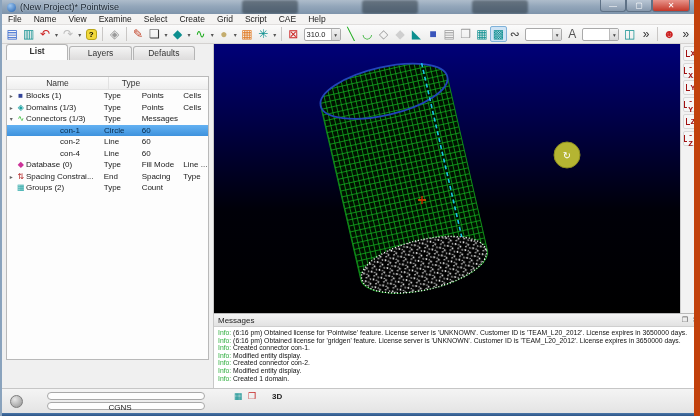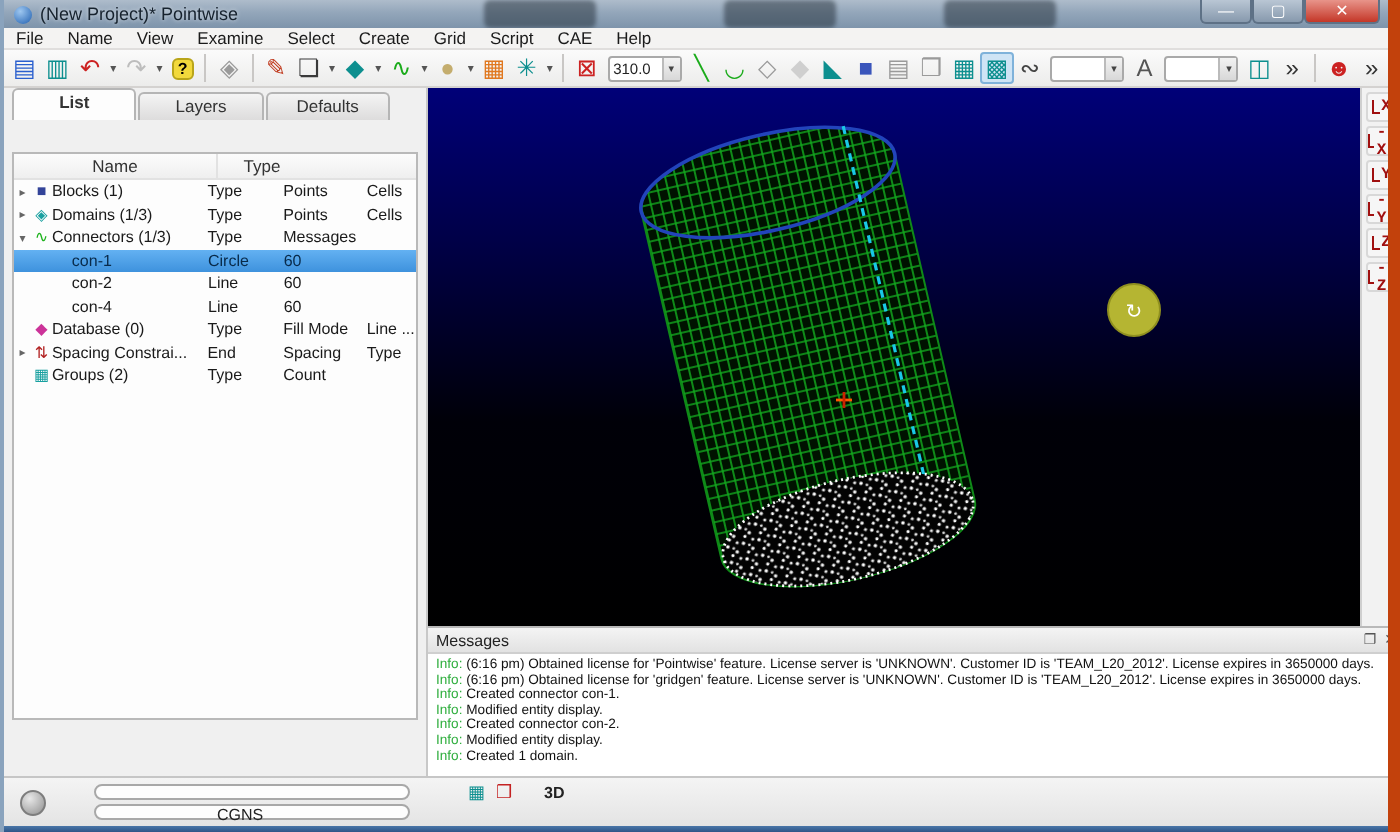--- a/index.html
+++ b/index.html
@@ -43,21 +43,21 @@
   .tab.active { background:#fdfdfd; height:16px; font-weight:bold; z-index:2; }
   .tree { position:absolute; left:4px; right:4px; top:32px; bottom:28px; background:#fdfdfd; border:1px solid #b9b9b9; overflow:hidden; }
   .tree-head { display:flex; height:13px; border-bottom:1px solid #e2e2e2; background:linear-gradient(180deg,#fcfcfc,#efefef); font-size:8.5px; color:#333; }
   .th-name { width:102px; text-align:center; line-height:13px; border-right:1px solid #e2e2e2; }
   .th-type { width:44px; text-align:center; line-height:13px; }
   .trow { display:flex; height:11.5px; align-items:center; font-size:8px; color:#1a1a1a; }
   .trow.sel { background:linear-gradient(180deg,#63b1f2,#3e92dd); color:#082a4a; }
   .t-arrow { width:9px; text-align:center; font-size:6px; color:#666; }
   .t-icon { width:11px; text-align:center; font-size:8px; }
   .t-name { width:82px; white-space:nowrap; overflow:hidden; }
-  .trow.child .t-name { padding-left:10px; }
+  .trow.child .t-name { padding-left:10px;text-align:center; }
   .t-c2 { width:40px; }
   .t-c3 { width:44px; text-align:left; }
   .t-c4 { width:26px; }
 
   
   .viewport { position:absolute; left:212px; top:44px; width:466px; height:269px; background:linear-gradient(180deg,#000078 0%,#000048 28%,#000008 62%,#000 100%); overflow:hidden; }
   .viewport svg { position:absolute; left:0; top:0; }
 
   
   .axis-strip { position:absolute; left:678px; top:44px; width:20px; height:269px; background:#f2f2f2; border-left:1px solid #cfcfcf; display:flex; flex-direction:column; align-items:center; padding-top:2px; }

